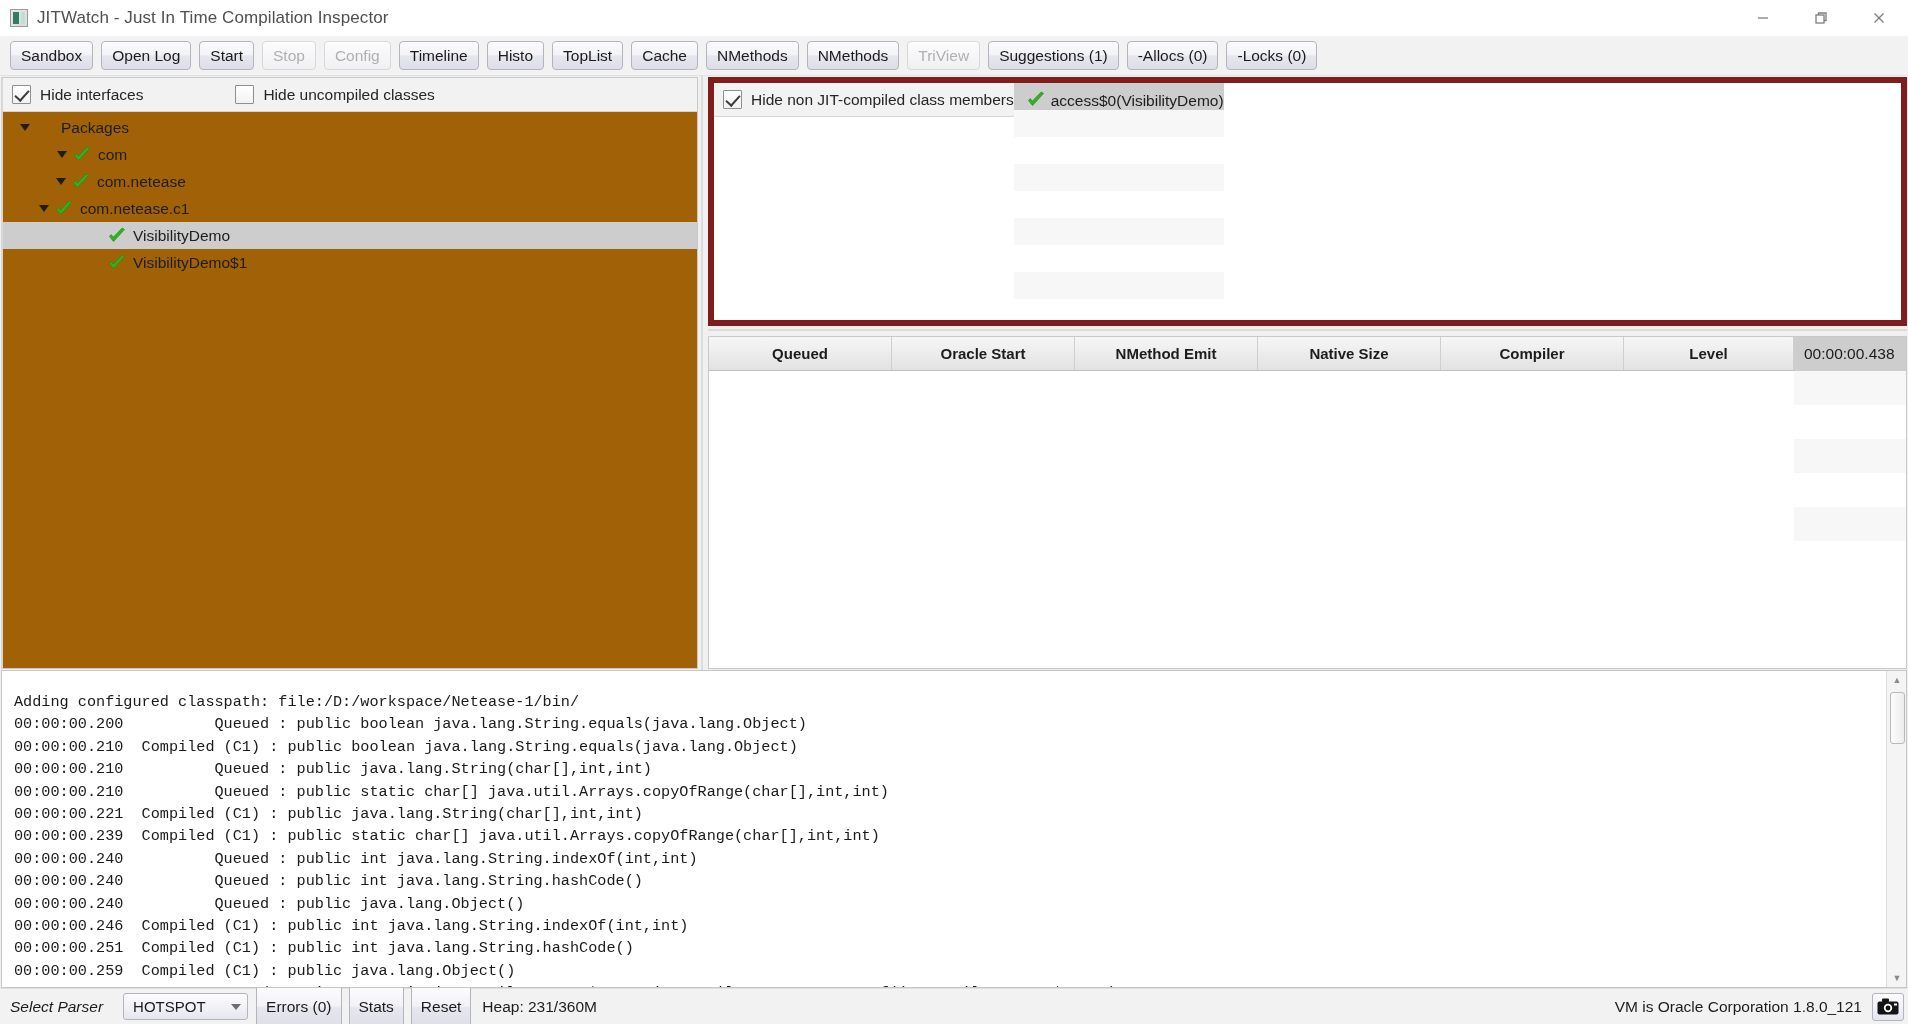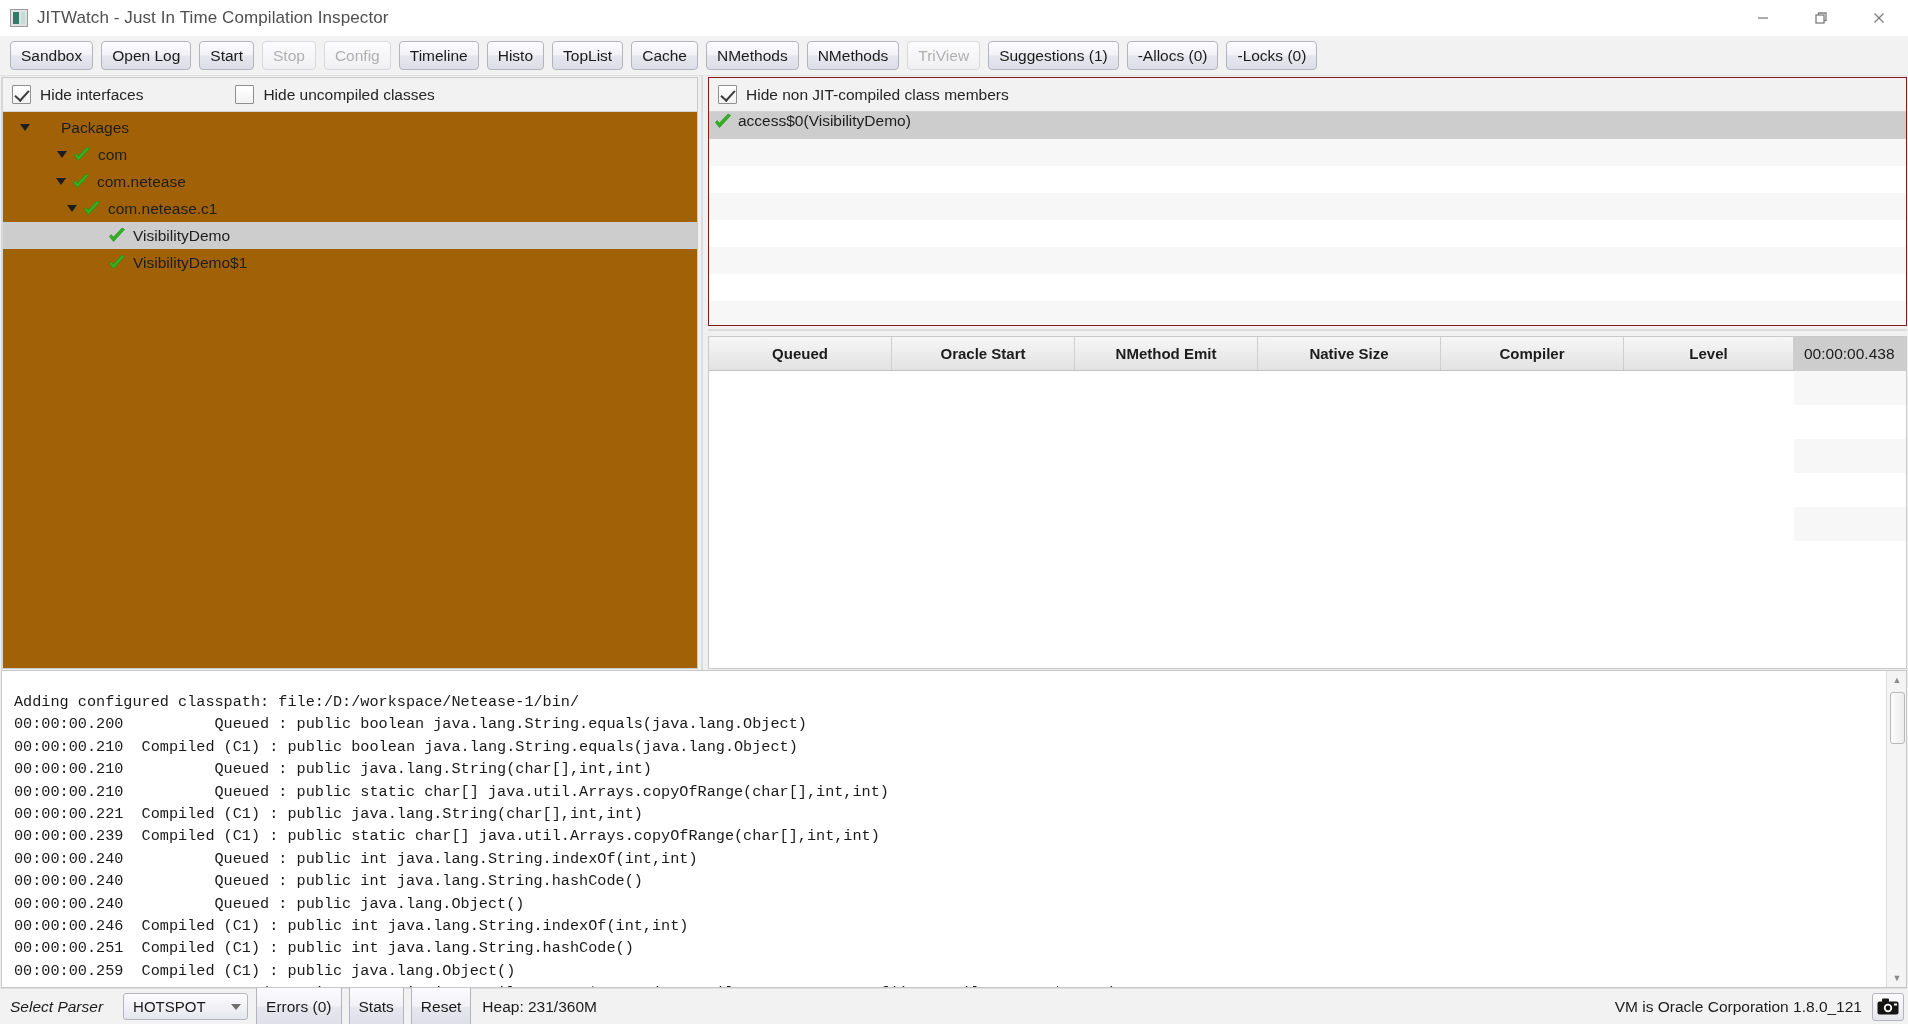--- a/index.html
+++ b/index.html
@@ -213,31 +213,31 @@
     position: relative;
   }
   .tick svg { display:block; }
   .tlabel { padding-left: 1px; }
 
   
   .members {
     flex: 0 0 249px;
     height: 249px;
     display: flex;
-    flex-direction: column;
+    flex-direction: row;
     background: #ffffff;
-    border: 1px solid #7f1d1d;
+    border: 6px solid #7f1d1d;
     min-height: 0;
     overflow: hidden;
   }
   .member-row {
     height: 27px;
     display: flex;
-    align-items: flex-start;
-    padding-left: 2px;
+    align-items: flex-end;
+    padding-left: 10px;
     font-size: 15.5px;
     color: #1d1d1d;
     white-space: nowrap;
   }
   .member-row.selected { background: #cdcdcd; }
   .member-row.odd { background: #f7f7f7; }
   .member-row.even { background: #ffffff; }
 
   .splitter-h {
     flex: 0 0 10px;
@@ -470,21 +470,21 @@
           </div>
           <div class="tnode" style="padding-left: 50px;">
             <span class="arrow down"></span>
             <span class="tick">
               <svg width="20" height="20" viewBox="0 0 20 20">
                 <path d="M2.5 10.5 L6.5 15.5 L17.5 3.5 L15.2 2.0 L6.3 11.2 L4.2 8.6 Z" fill="#2fb320" stroke="#1f8c16" stroke-width="0.7"></path>
               </svg>
             </span>
             <span class="tlabel">com.netease</span>
           </div>
-          <div class="tnode" style="padding-left: 61px;">
+          <div class="tnode" style="padding-left: 33px;">
             <span class="arrow down"></span>
             <span class="tick">
               <svg width="20" height="20" viewBox="0 0 20 20">
                 <path d="M2.5 10.5 L6.5 15.5 L17.5 3.5 L15.2 2.0 L6.3 11.2 L4.2 8.6 Z" fill="#2fb320" stroke="#1f8c16" stroke-width="0.7"></path>
               </svg>
             </span>
             <span class="tlabel">com.netease.c1</span>
           </div>
           <div class="tnode selected" style="padding-left: 86px;">
             <span class="arrow none"></span>

